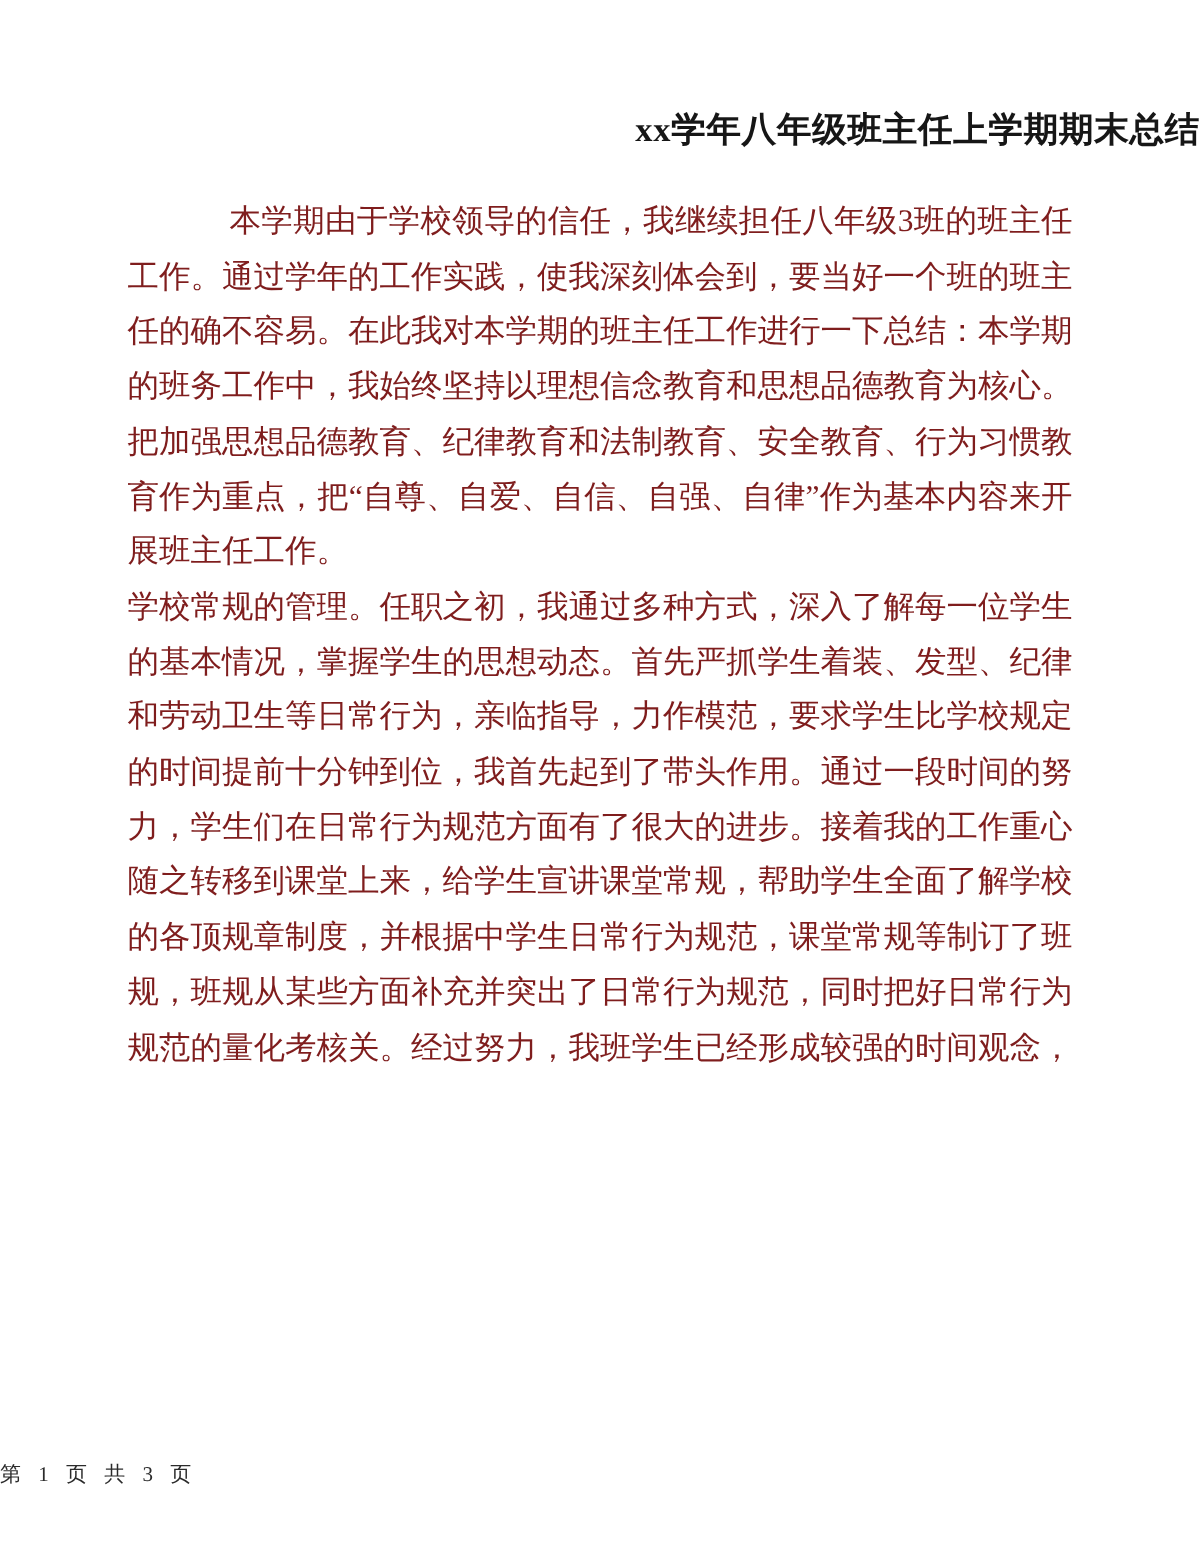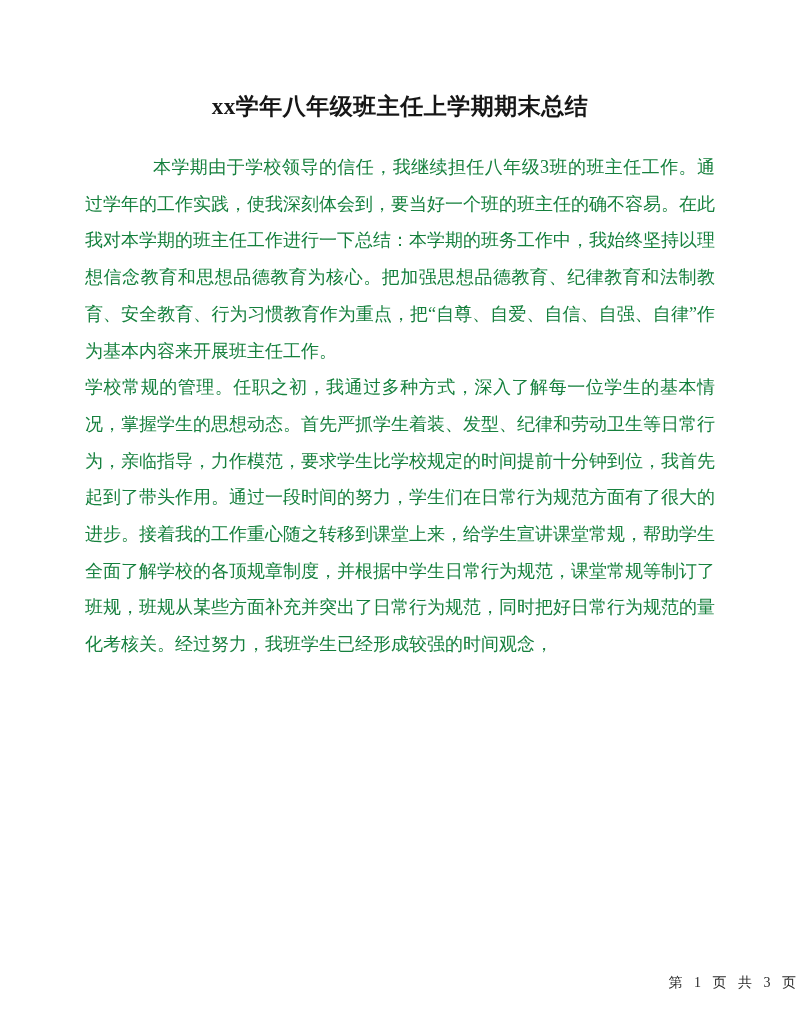--- a/index.html
+++ b/index.html
@@ -13,44 +13,44 @@
   }
   .page {
     position: relative;
     width: 800px;
     height: 1036px;
     background: #ffffff;
     overflow: hidden;
   }
   .doc-title {
     margin: 0;
-    padding-top: 92px;
-    text-align: center;
+    padding-top: 72px;
+    text-align: right;
     font-size: 23px;
     font-weight: bold;
     line-height: 30px;
     color: #161616;
     letter-spacing: 0.5px;
   }
   .doc-body {
     width: 630px;
     margin: 27px auto 0 auto;
-    font-size: 18px;
+    font-size: 21px;
     line-height: 36.7px;
     text-align: justify;
-    color: #15803d;
+    color: #7f1d1d;
   }
   .para { margin: 0; }
   .para.indent { text-indent: 68px; }
   .doc-footer {
     position: absolute;
     bottom: 44px;
     left: 0;
     width: 100%;
-    text-align: right;
+    text-align: left;
     font-size: 14px;
     letter-spacing: 4px;
     color: #2b2b2b;
   }
 </style>
 </head>
 <body>
 
 <div class="page">
 

